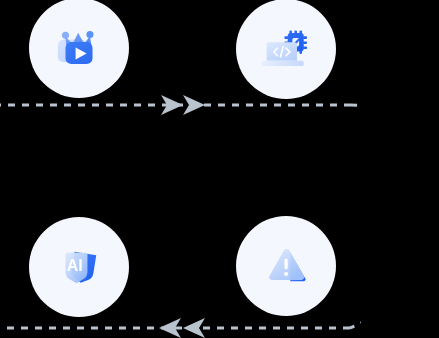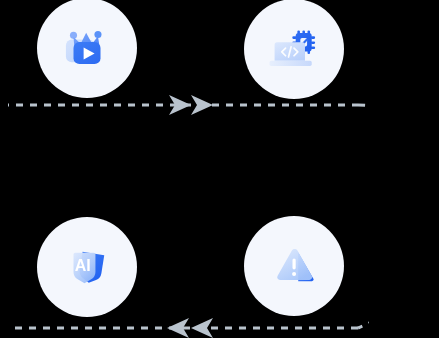--- a/index.html
+++ b/index.html
@@ -9,21 +9,20 @@
   }
   body {
     font-family: "Liberation Sans", sans-serif;
   }
   #stage {
     position: relative;
     width: 361px;
     height: 338px;
     overflow: hidden;
     background: transparent;
-    margin-left: 8px;
   }
 
   
   #flow-layer {
     position: absolute;
     left: 0; top: 0;
     width: 439px;
     height: 338px;
     pointer-events: none;
   }

